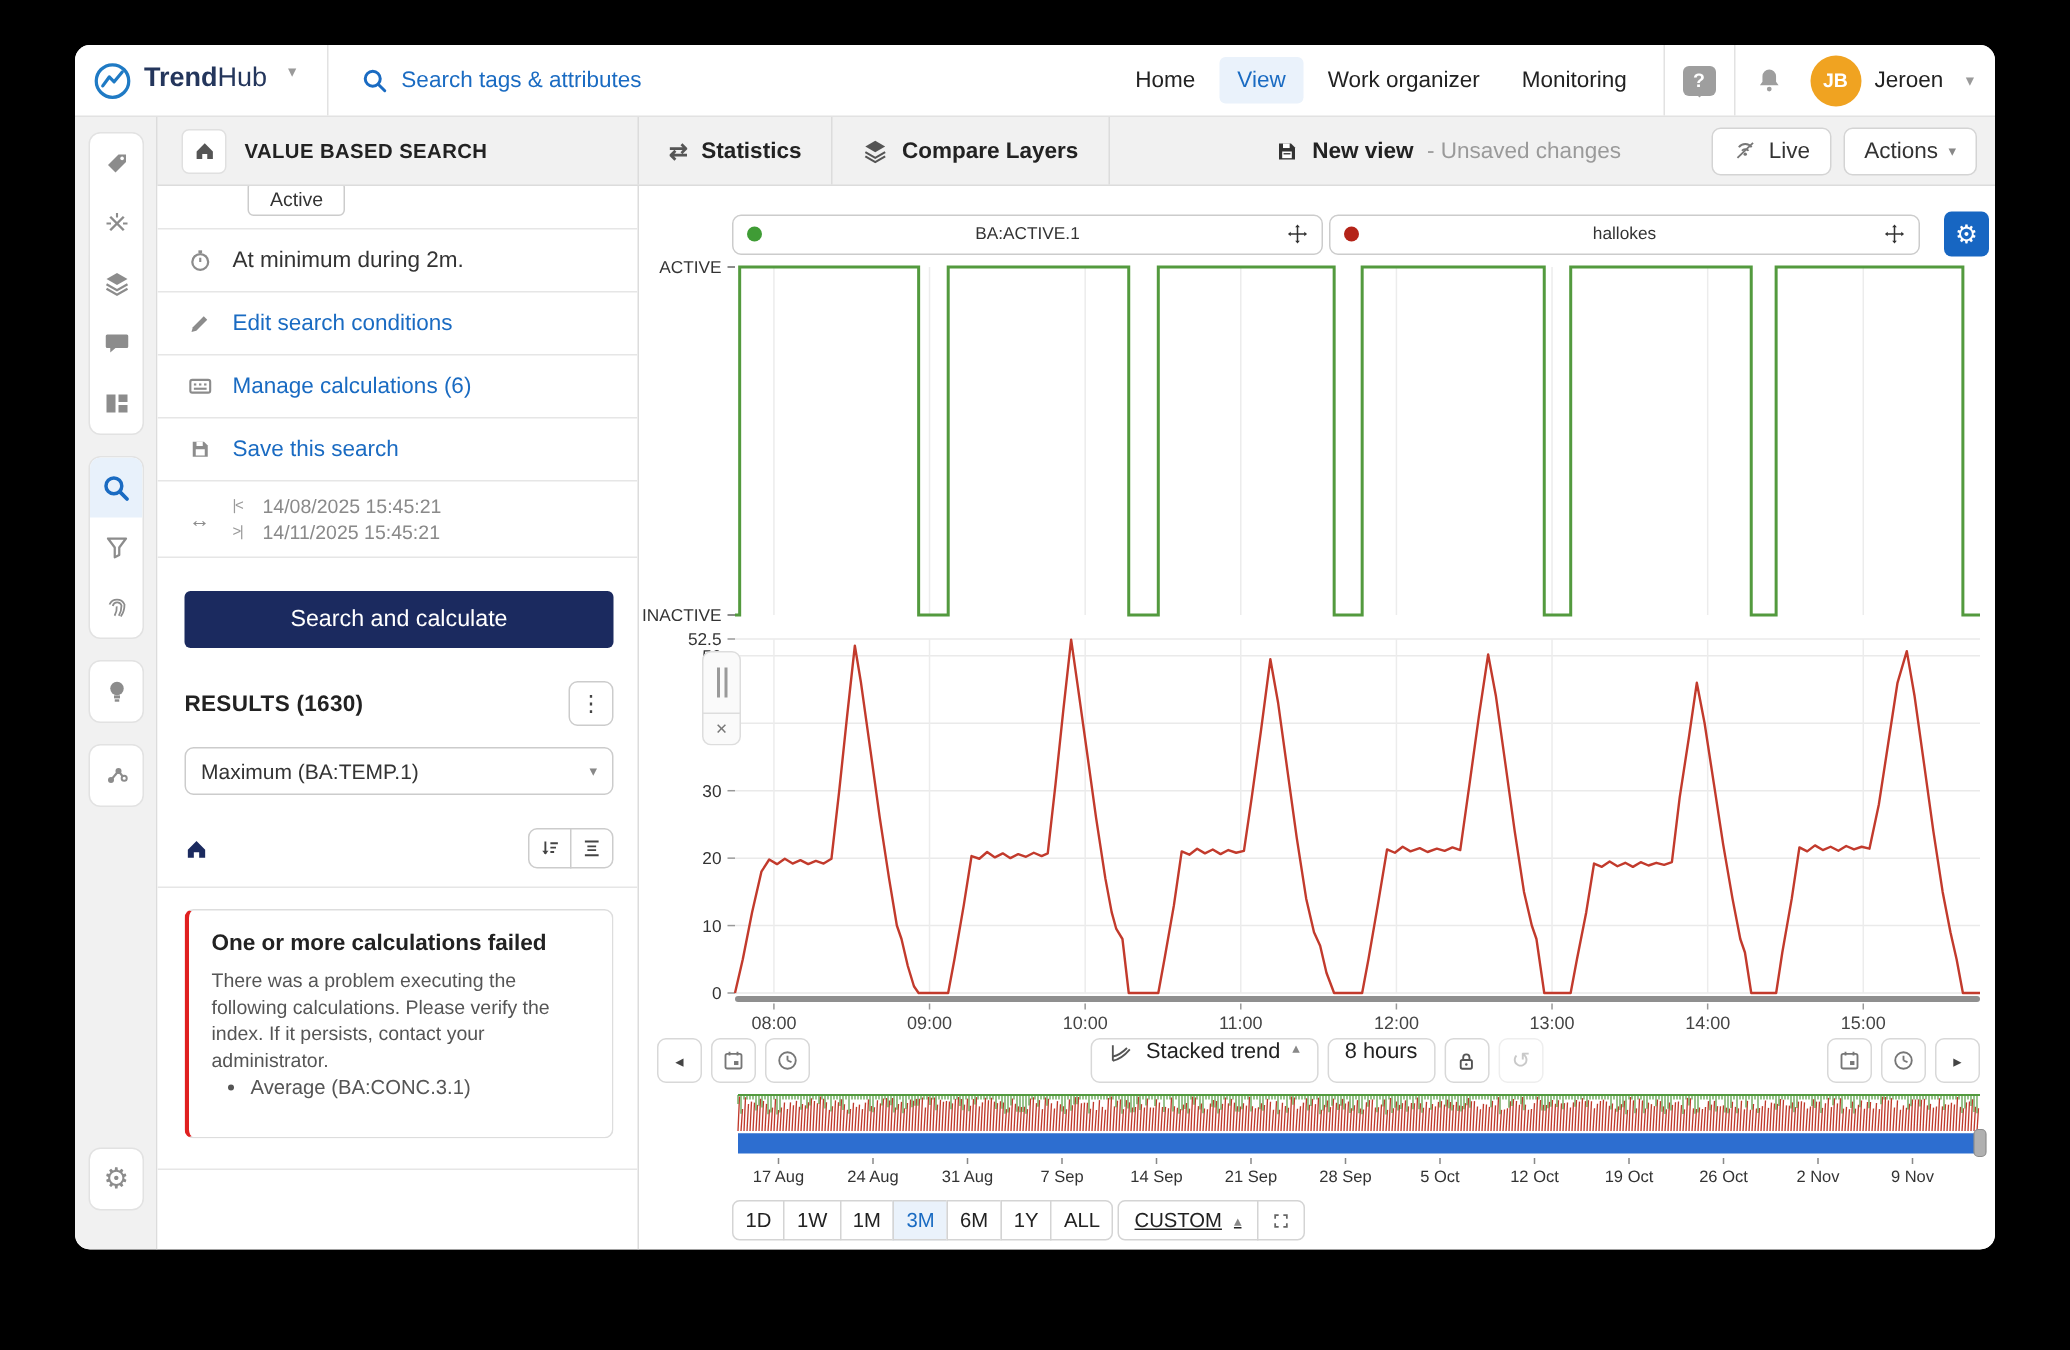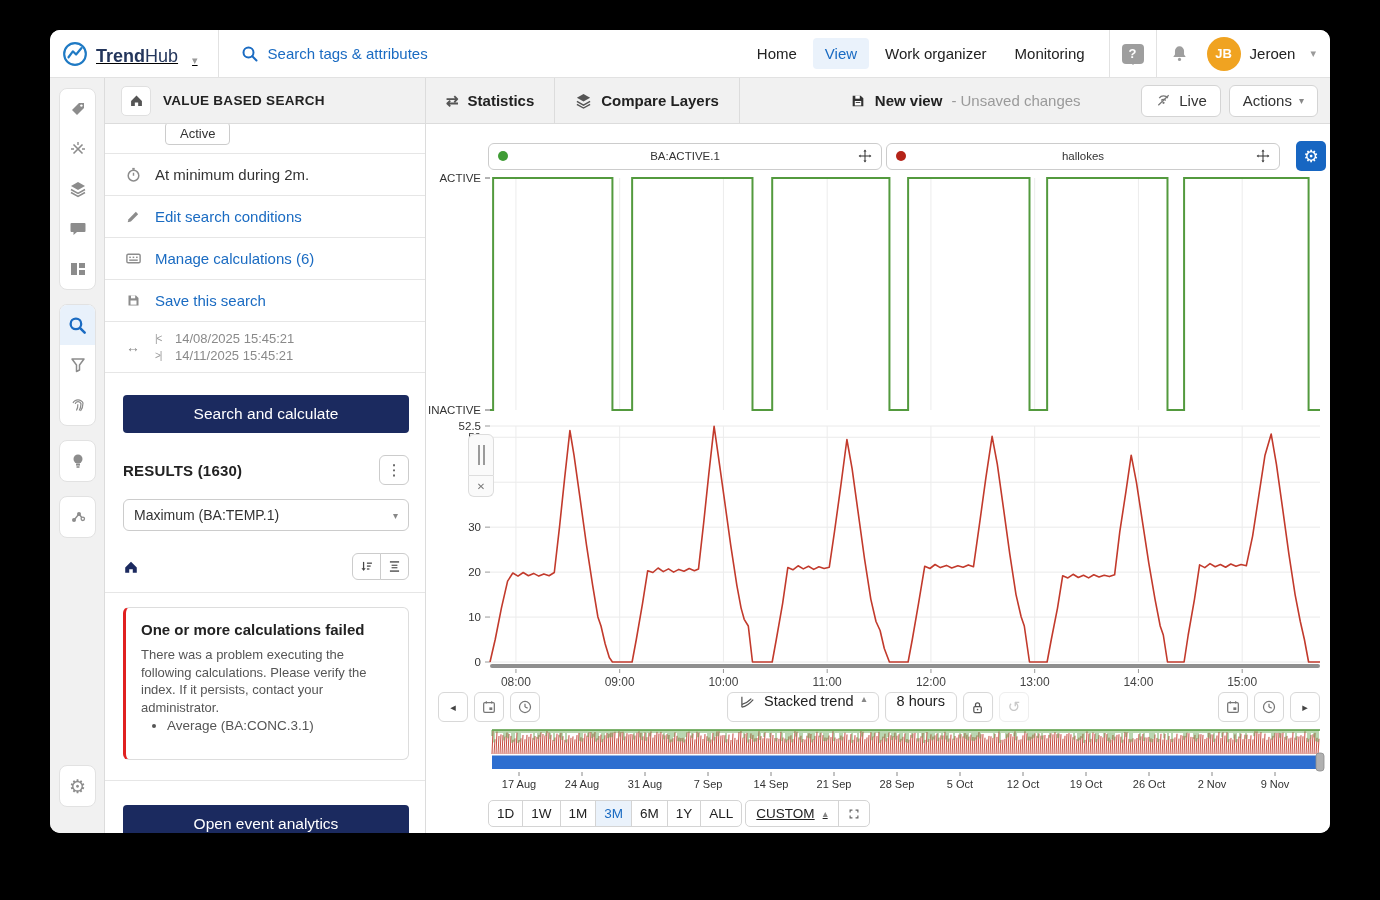--- a/index.html
+++ b/index.html
@@ -2,21 +2,21 @@
 <html><head>
 <meta charset="utf-8">
 <style>
   * { margin:0; padding:0; box-sizing:border-box; }
   html,body { width:1380px; height:900px; background:#000; font-family:"Liberation Sans", sans-serif; }
   .window { position:absolute; left:50px; top:30px; width:1280px; height:803px; background:#fff;
             border-radius:10px; overflow:hidden; box-shadow:0 0 45px rgba(0,0,0,.65); }
 
   
   .topbar { height:48px; display:flex; align-items:center; padding:0 14px 0 12px; border-bottom:1px solid #e2e2e2; background:#fff; }
-  .brand { display:flex; align-items:flex-end; gap:8px; cursor:pointer;text-decoration:underline; }
+  .brand { display:flex; align-items:flex-start; gap:8px; cursor:pointer; }
   .brand-text { font-size:18px; color:#24365c; }
   .brand-text b { font-weight:700; }
   .caret { color:#9a9a9a; font-size:11px; margin-left:6px; }
   .vdiv { width:1px; height:47px; background:#e2e2e2; margin:0 0; align-self:stretch; }
   .global-search { display:flex; align-items:center; gap:9px; margin-left:22px; color:#1a6bc2; font-size:15px; flex:0 0 auto; cursor:text; min-width:300px; }
   .topnav { display:flex; align-items:center; margin-left:auto; gap:4px; }
   .topnav .nav-item { font-size:15px; color:#222; padding:7px 12px; border-radius:4px; cursor:pointer; }
   .topnav .nav-item.active { color:#1a6bc2; background:#eaf2fb; }
   .icon-btn { display:flex; align-items:center; justify-content:center; width:34px; height:34px; cursor:pointer; }
   .help-badge { width:22px; height:20px; background:#9e9e9e; color:#fff; border-radius:4px; font-size:13px; font-weight:700;
@@ -410,21 +410,20 @@
 
           <div class="error-card">
             <div class="error-title">One or more calculations failed</div>
             <div class="error-body">There was a problem executing the following calculations. Please verify the index. If it persists, contact your administrator.</div>
             <ul class="error-list">
                 <li>Average (BA:CONC.3.1)</li>
               </ul>
           </div>
           <div class="p-divider"></div>
 
-          <button class="btn-navy" style="margin-top:24px;height:37px;">Open event analytics</button>
         </section>
 
         <div class="split-handle">
           <div class="split-grip">
               <i></i>
               <i></i>
             </div>
           <div class="split-close">
               <span>✕</span>
             </div>

